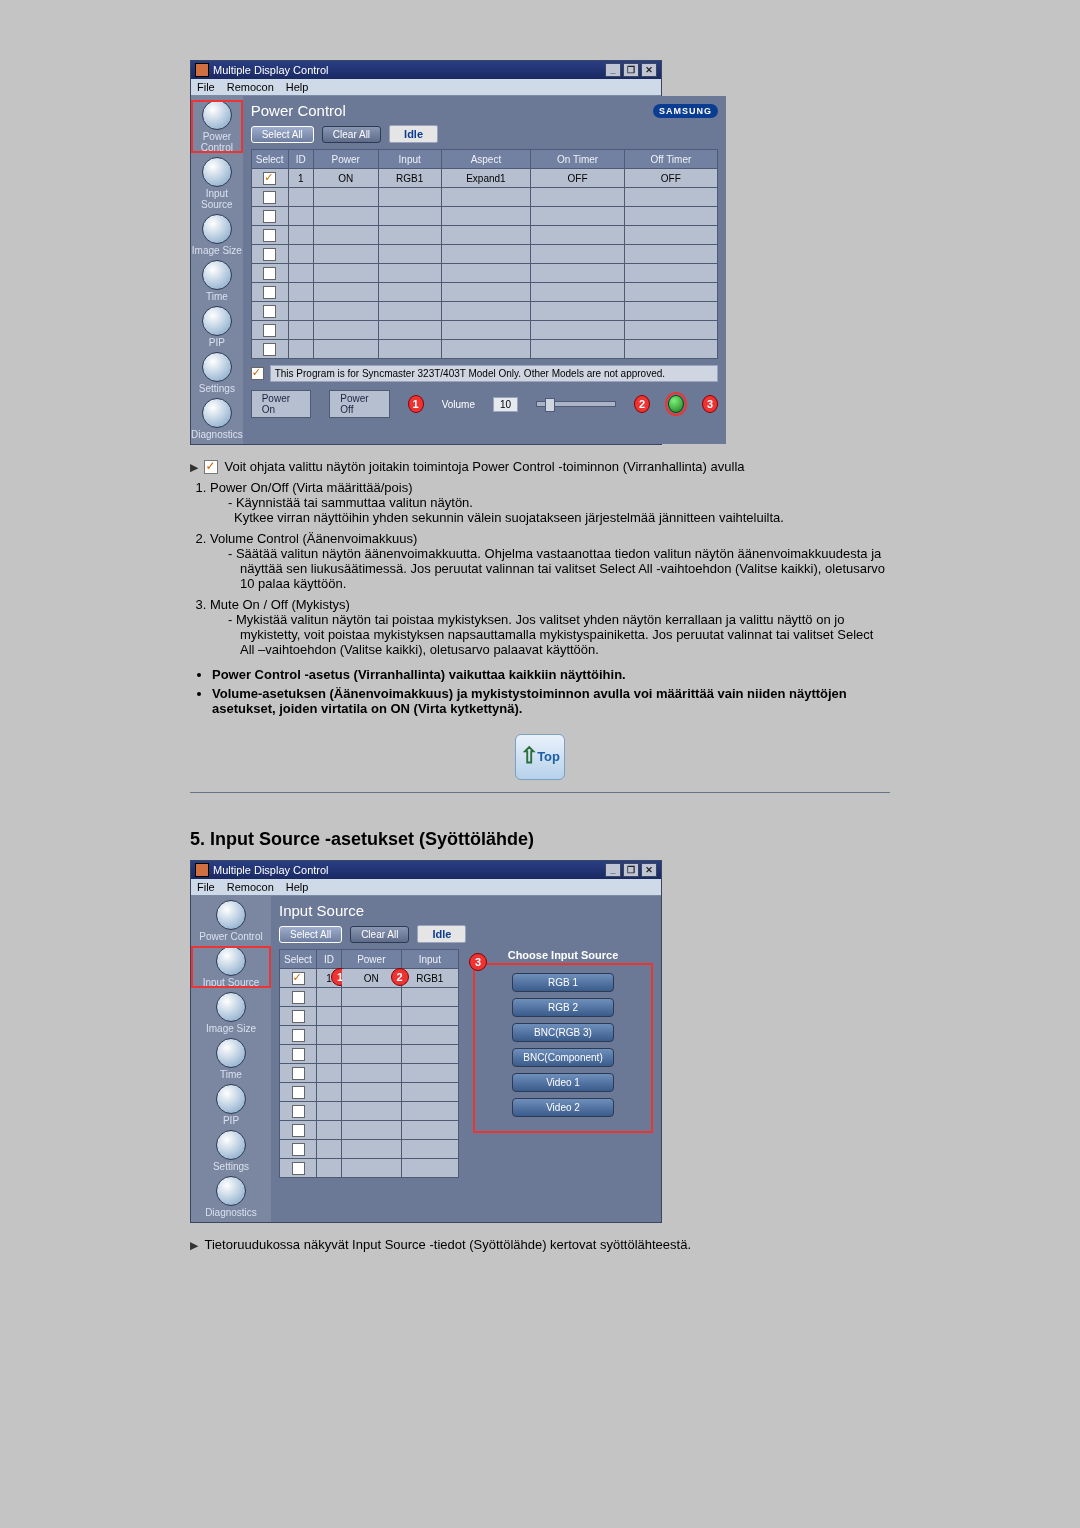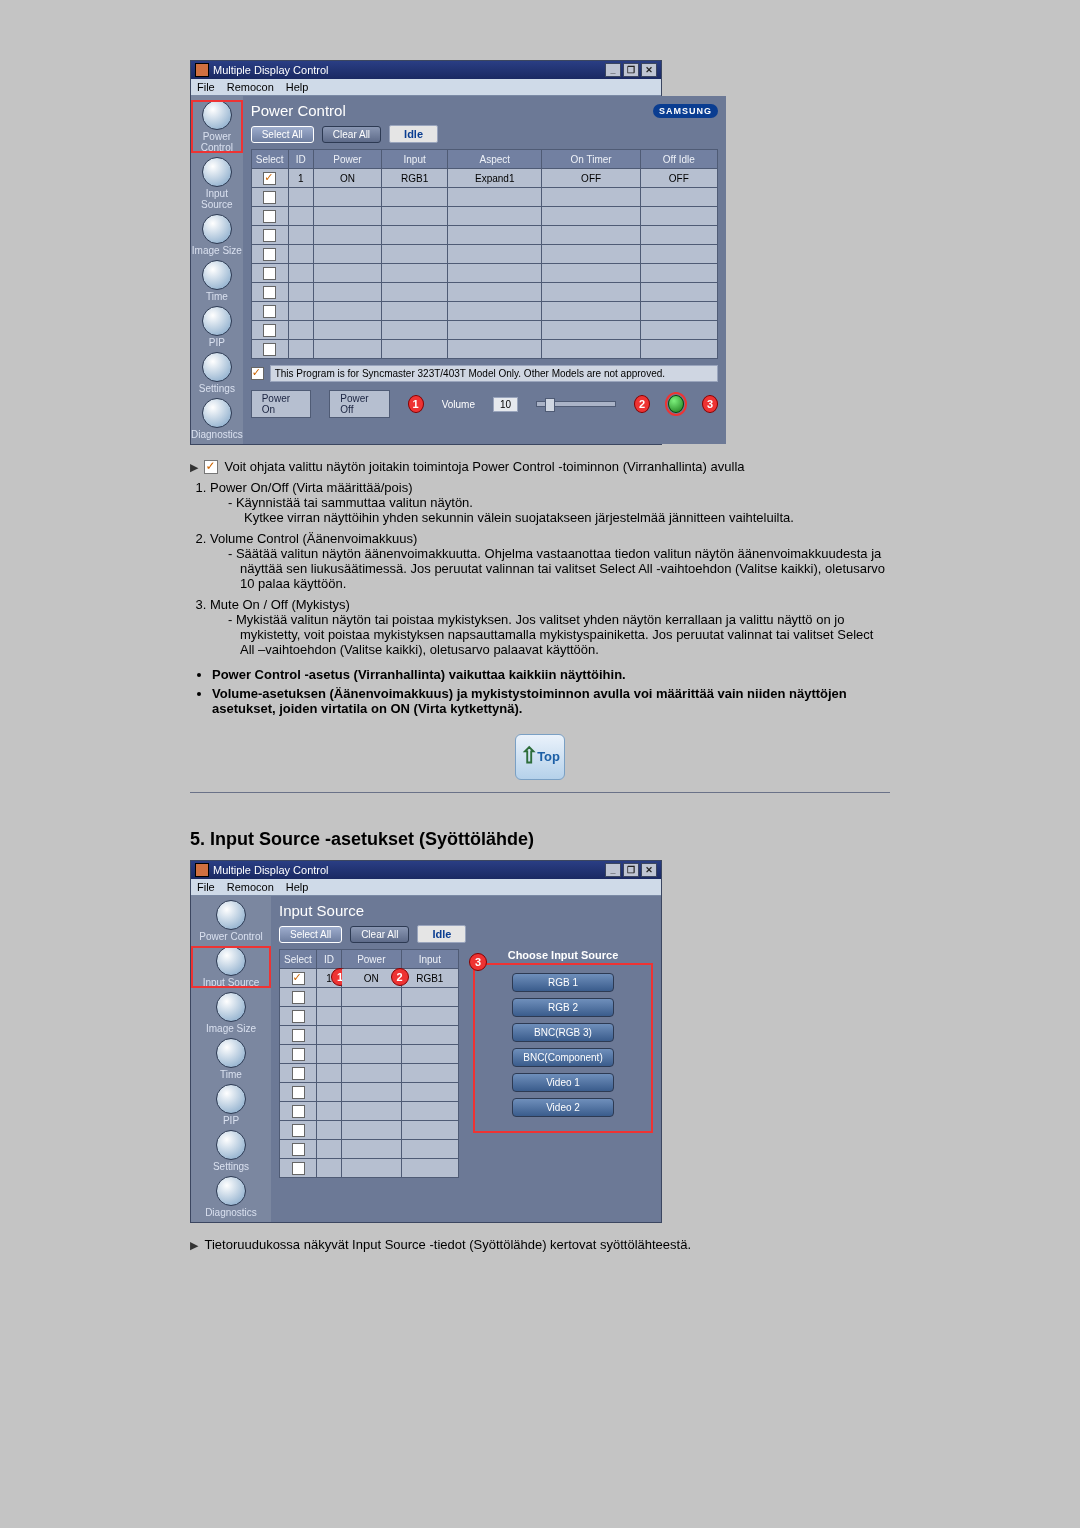--- a/index.html
+++ b/index.html
@@ -132,21 +132,21 @@
         </div>
         <table class="grid">
           <tbody>
               <tr>
             <th style="width:36px">Select</th>
             <th style="width:24px">ID</th>
             <th>Power</th>
             <th>Input</th>
             <th>Aspect</th>
             <th>On Timer</th>
-            <th>Off Idle</th>
+            <th>Off Timer</th>
           </tr>
           <tr>
             <td><span class="chk on"></span></td>
             <td>1</td>
             <td>ON</td>
             <td>RGB1</td>
             <td>Expand1</td>
             <td>OFF</td>
             <td>OFF</td>
           </tr>
@@ -254,21 +254,21 @@
 
   <div class="arrow-line">
     <span class="tri">▶</span>
     <span class="cb on"></span>
     <span>Voit ohjata valittu näytön joitakin toimintoja Power Control -toiminnon (Virranhallinta) avulla</span>
   </div>
   <ol class="nums">
     <li>
       <span>Power On/Off (Virta määrittää/pois)</span>
       <div class="sub">- Käynnistää tai sammuttaa valitun näytön.</div>
-      <div class="sub" style="text-indent:0;padding-left:0;margin-left:34px;">Kytkee virran näyttöihin yhden sekunnin välein suojatakseen järjestelmää jännitteen vaihteluilta.</div>
+      <div class="sub" style="text-indent:0;padding-left:0;margin-left:24px;">Kytkee virran näyttöihin yhden sekunnin välein suojatakseen järjestelmää jännitteen vaihteluilta.</div>
     </li>
     <li>
       <span>Volume Control (Äänenvoimakkuus)</span>
       <div class="sub">- Säätää valitun näytön äänenvoimakkuutta. Ohjelma vastaanottaa tiedon valitun näytön äänenvoimakkuudesta ja näyttää sen liukusäätimessä. Jos peruutat valinnan tai valitset Select All -vaihtoehdon (Valitse kaikki), oletusarvo 10 palaa käyttöön.</div>
     </li>
     <li>
       <span>Mute On / Off (Mykistys)</span>
       <div class="sub">- Mykistää valitun näytön tai poistaa mykistyksen. Jos valitset yhden näytön kerrallaan ja valittu näyttö on jo mykistetty, voit poistaa mykistyksen napsauttamalla mykistyspainiketta. Jos peruutat valinnat tai valitset Select All –vaihtoehdon (Valitse kaikki), oletusarvo palaavat käyttöön.</div>
     </li>
   </ol>

